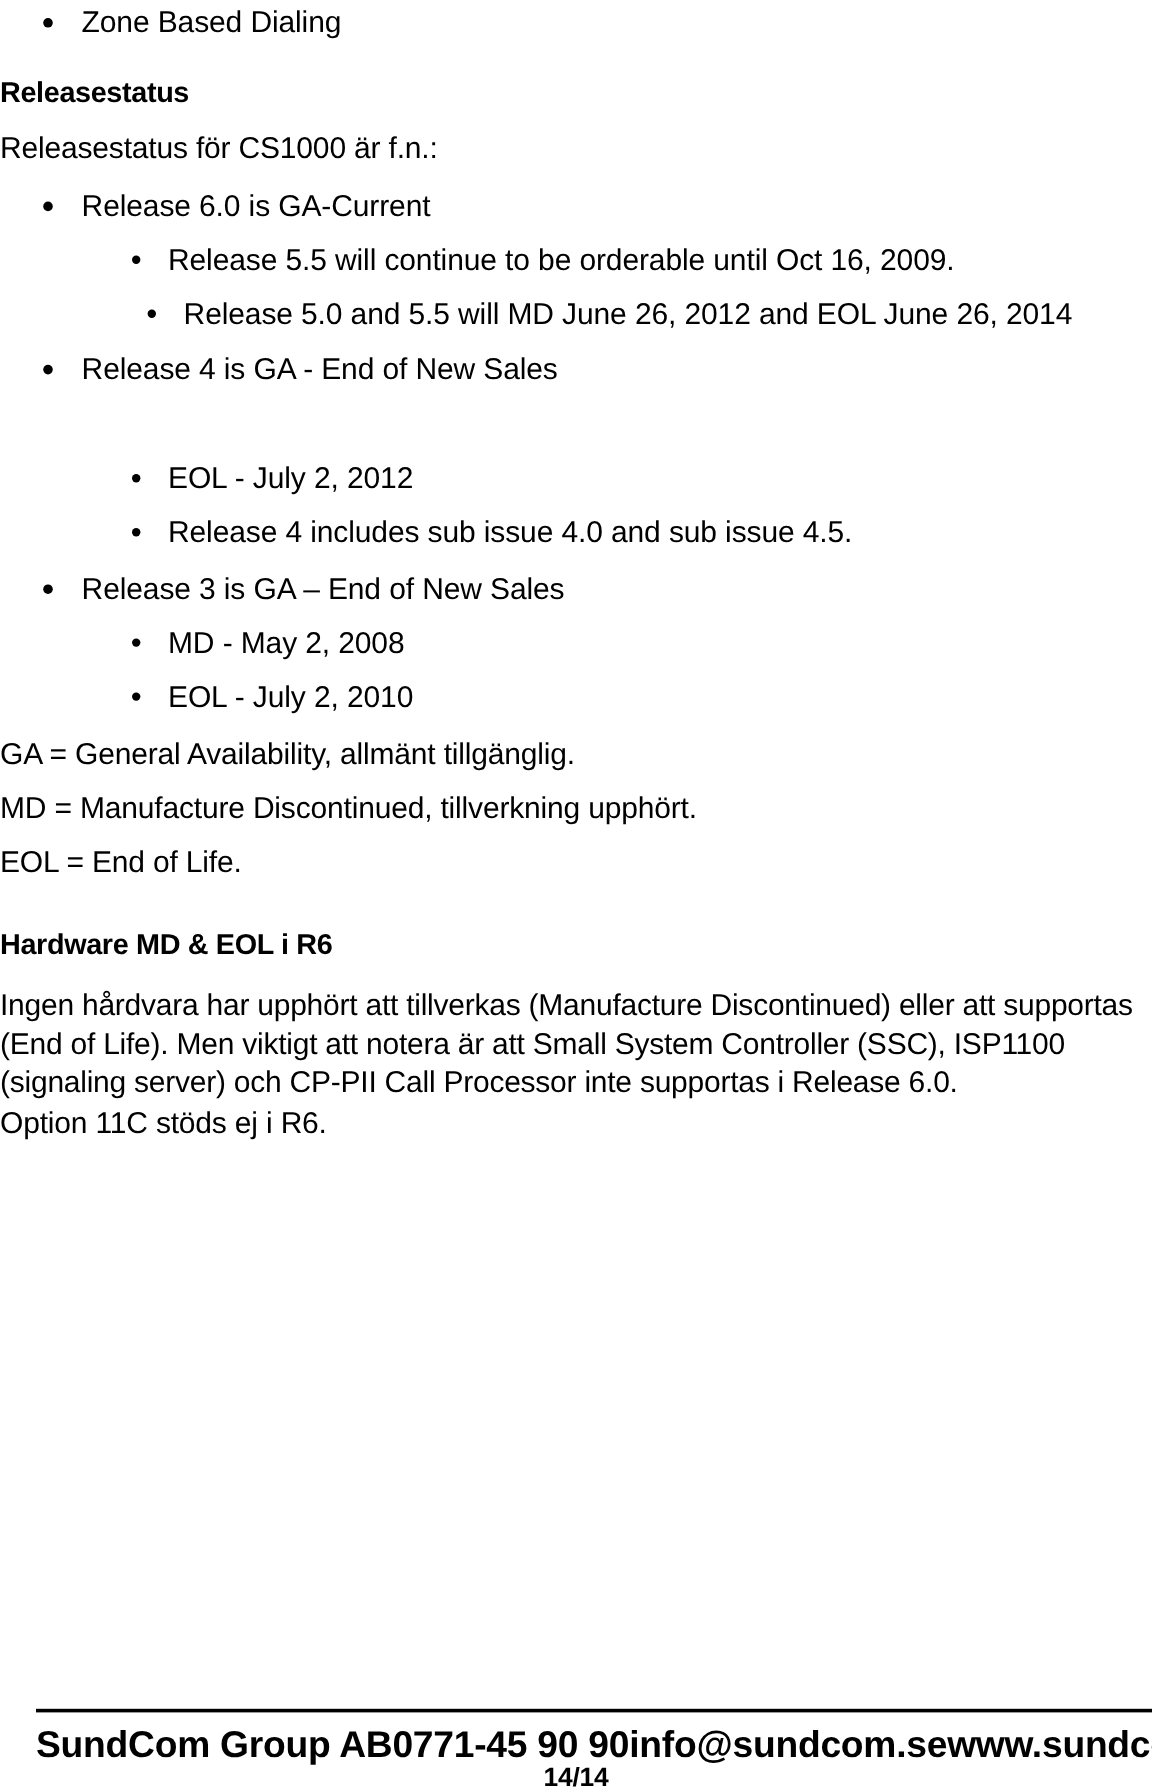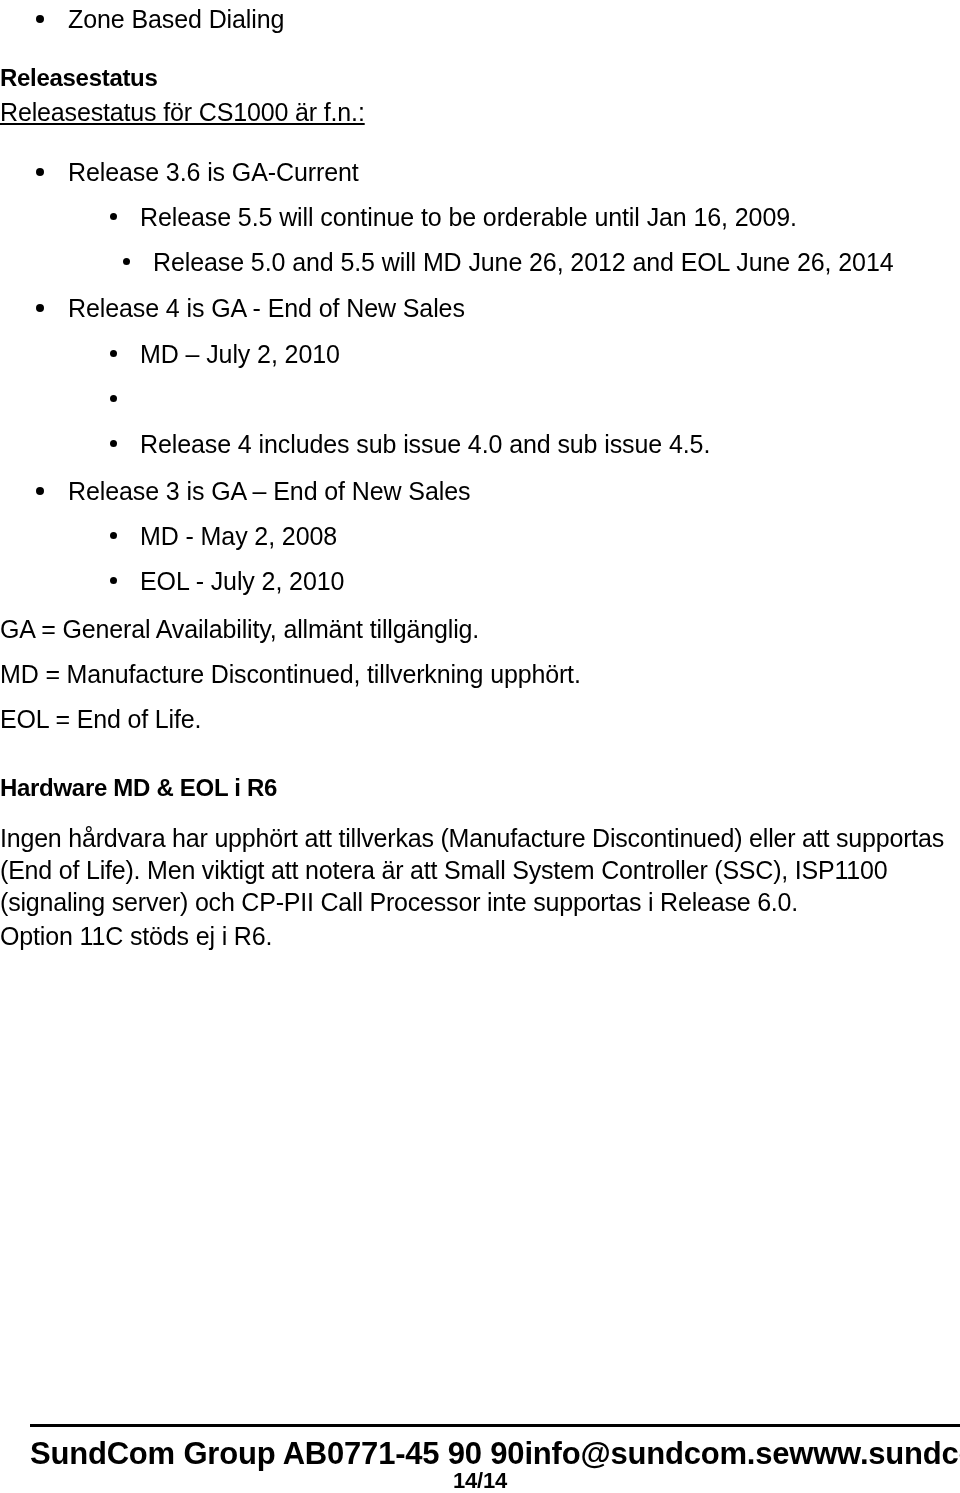--- a/index.html
+++ b/index.html
@@ -122,49 +122,46 @@
 
 <div class="page">
 
   <div class="bullet-item lvl1 abs" style="top:4px;">
     <span class="bullet-dot"></span>
     <span class="bullet-text">Zone Based Dialing</span>
   </div>
 
   <div class="h1 abs" style="top:58px;">Releasestatus</div>
 
-  <div class="para abs" style="top:96px;text-decoration:underline;">Releasestatus för CS1000 är f.n.:</div>
+  <div class="para abs" style="top:108px;">Releasestatus för CS1000 är f.n.:</div>
 
   <div class="bullet-item lvl1 abs" style="top:157px;">
     <span class="bullet-dot"></span>
-    <span class="bullet-text">Release 3.6 is GA-Current</span>
+    <span class="bullet-text">Release 6.0 is GA-Current</span>
   </div>
 
   <div class="bullet-item lvl2 abs" style="top:202px;">
     <span class="bullet-dot"></span>
-    <span class="bullet-text">Release 5.5 will continue to be orderable until Jan 16, 2009.</span>
+    <span class="bullet-text">Release 5.5 will continue to be orderable until Oct 16, 2009.</span>
   </div>
 
   <div class="bullet-item lvl2 abs" style="top:247px;margin-left:13px;">
     <span class="bullet-dot"></span>
     <span class="bullet-text">Release 5.0 and 5.5 will MD June 26, 2012 and EOL June 26, 2014</span>
   </div>
 
   <div class="bullet-item lvl1 abs" style="top:293px;">
     <span class="bullet-dot"></span>
     <span class="bullet-text">Release 4 is GA - End of New Sales</span>
   </div>
 
-  <div class="bullet-item lvl2 abs" style="top:339px;">
-    <span class="bullet-dot"></span>
-    <span class="bullet-text">MD – July 2, 2010</span>
-  </div>
 
   <div class="bullet-item lvl2 abs" style="top:384px;">
     <span class="bullet-dot"></span>
+    <span class="bullet-text">EOL - July 2, 2012</span>
   </div>
 
   <div class="bullet-item lvl2 abs" style="top:429px;">
     <span class="bullet-dot"></span>
     <span class="bullet-text">Release 4 includes sub issue 4.0 and sub issue 4.5.</span>
   </div>
 
   <div class="bullet-item lvl1 abs" style="top:476px;">
     <span class="bullet-dot"></span>
     <span class="bullet-text">Release 3 is GA – End of New Sales</span>

